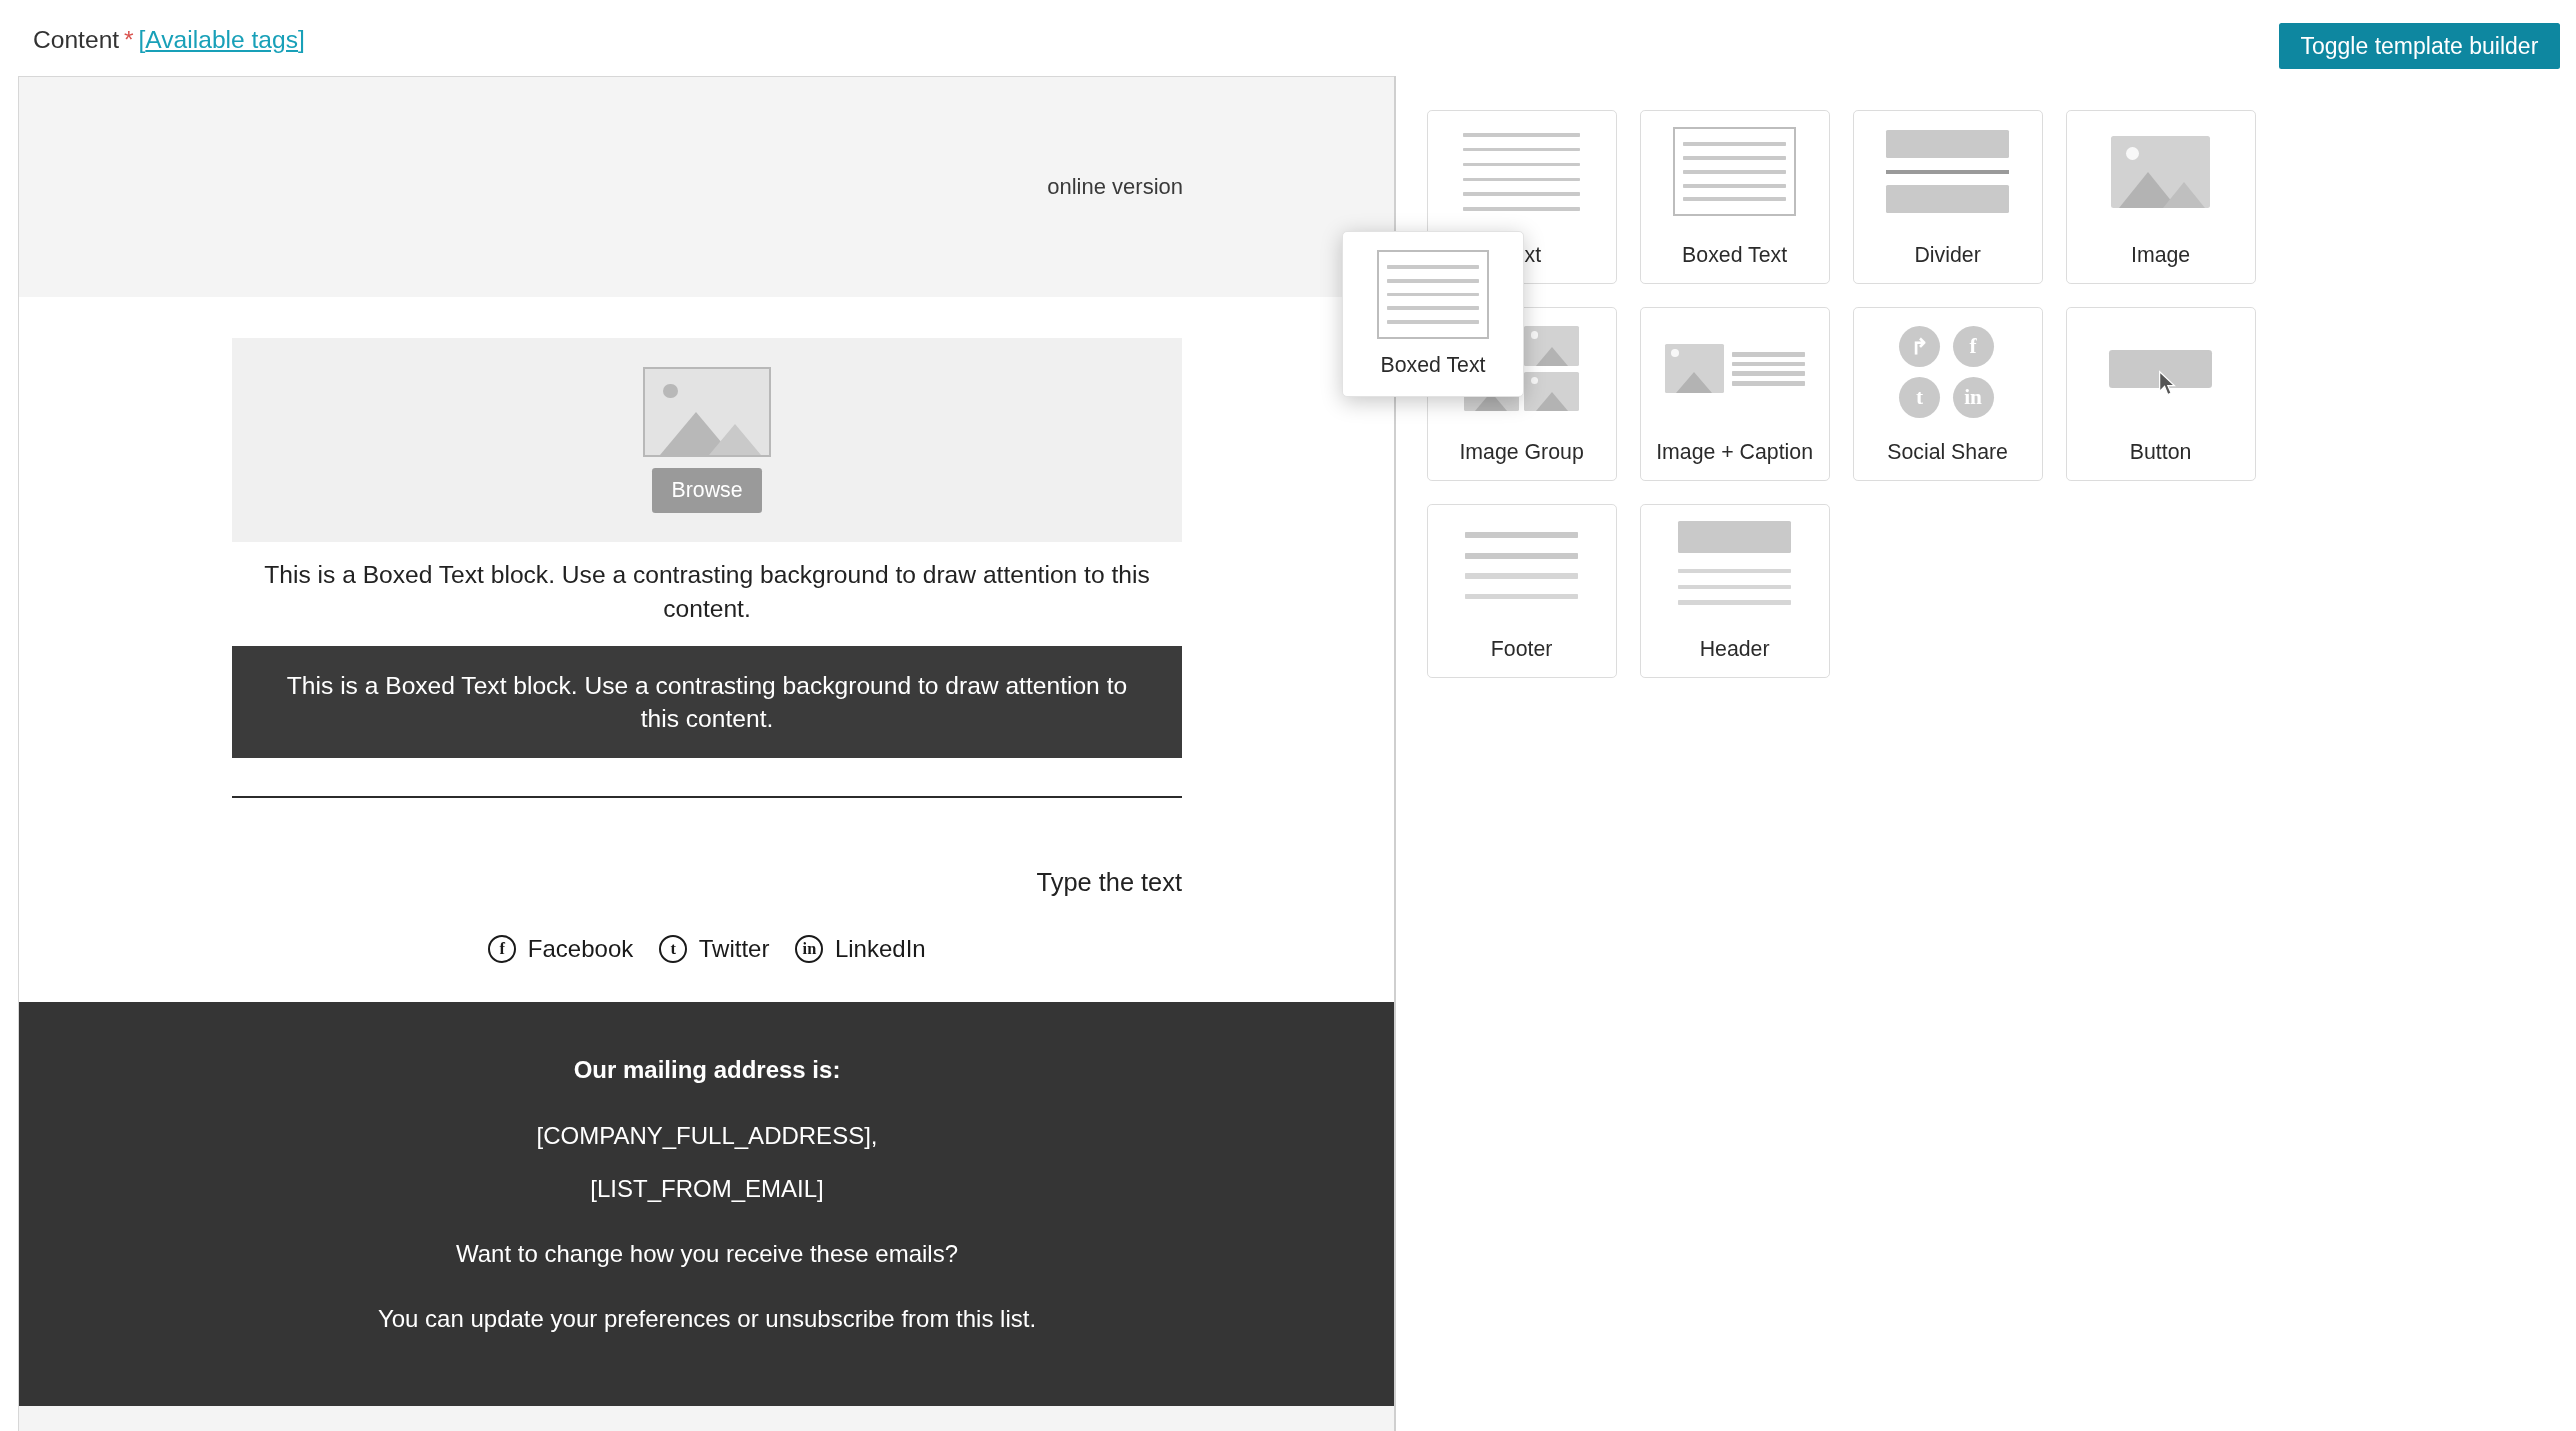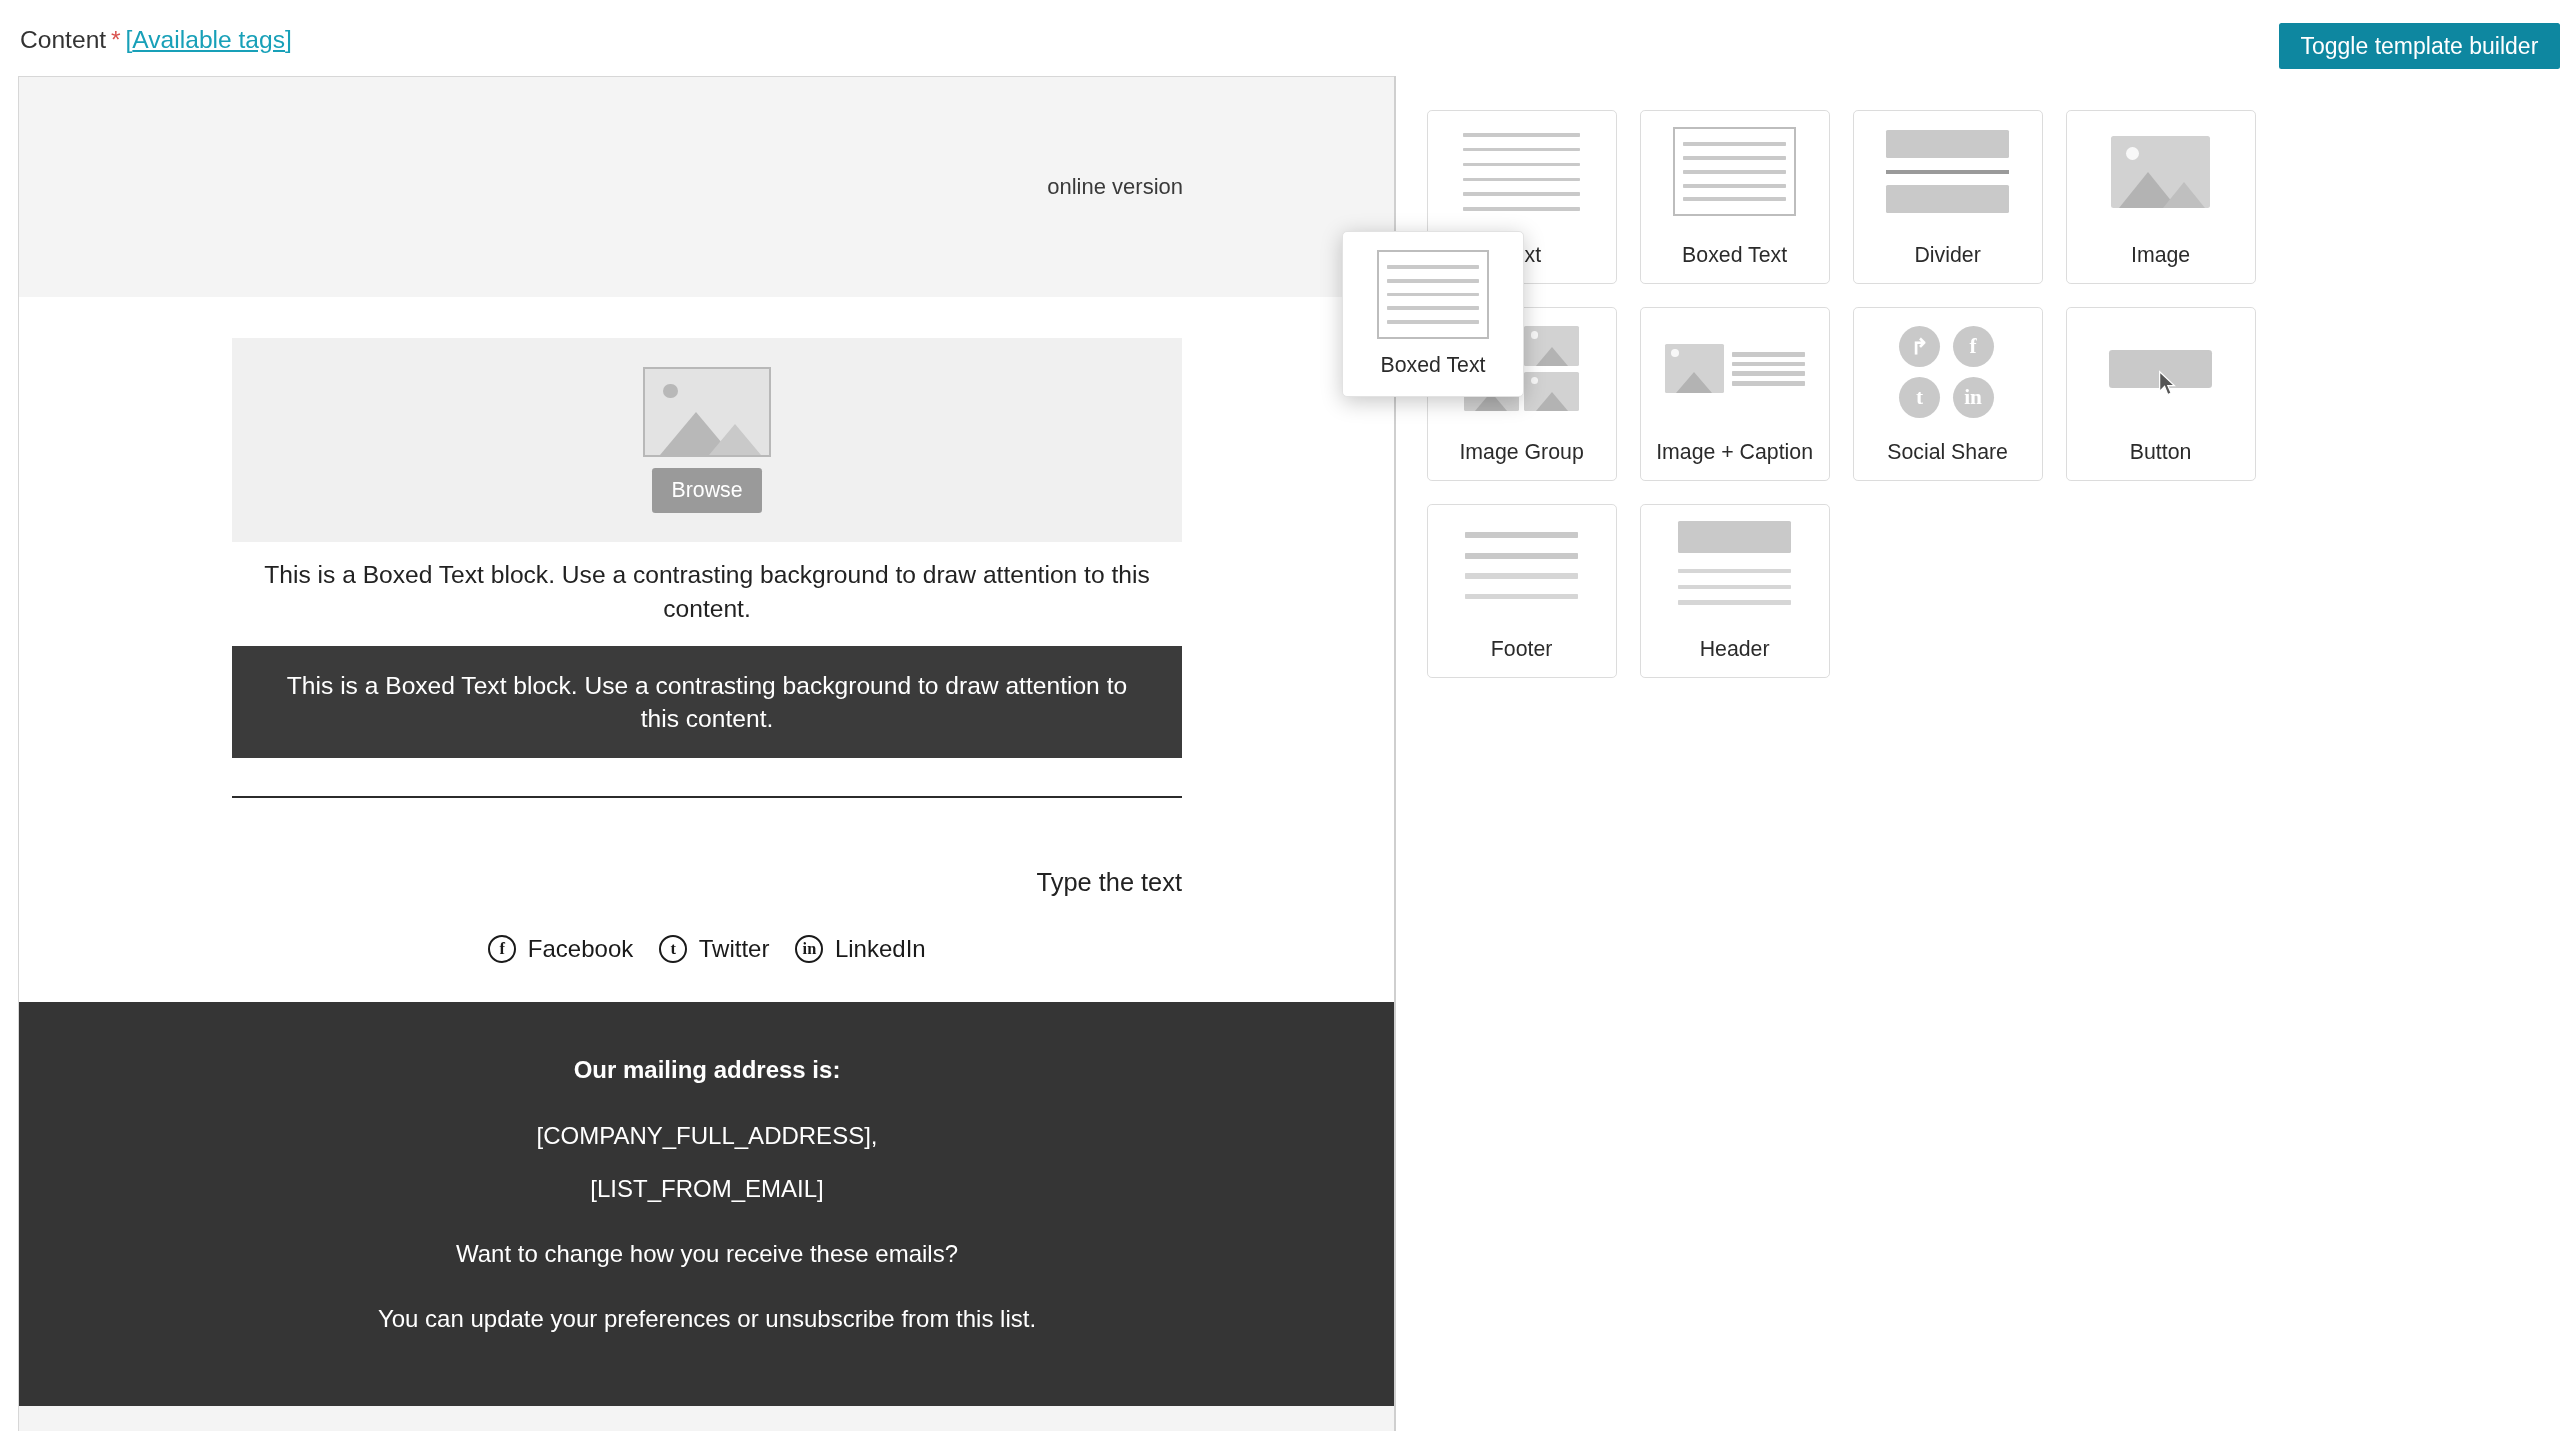--- a/index.html
+++ b/index.html
@@ -7,21 +7,21 @@
     margin: 0; padding: 0;
     width: 2576px; height: 1432px;
     background: #ffffff;
     font-family: "Liberation Sans", sans-serif;
     overflow: hidden;
   }
   .page { position: relative; width: 2576px; height: 1432px; }
 
   
   .label-row {
-    position: absolute; left: 0; top: 0; height: 79px;
+    position: absolute; left: 13px; top: 0; height: 79px;
     display: flex; align-items: center;
     padding-left: 20px;
     font-size: 24.6px; color: #333;
   }
   .label-row .req { color: #d9534f; margin: 0 4.9px; }
   .label-row .tags-link { color: #18a0b8; text-align: right; }
   .label-row .brk { color: #18a0b8; }
 
   .toggle-btn {
     position: absolute; right: 16.4px; top: 23px;

